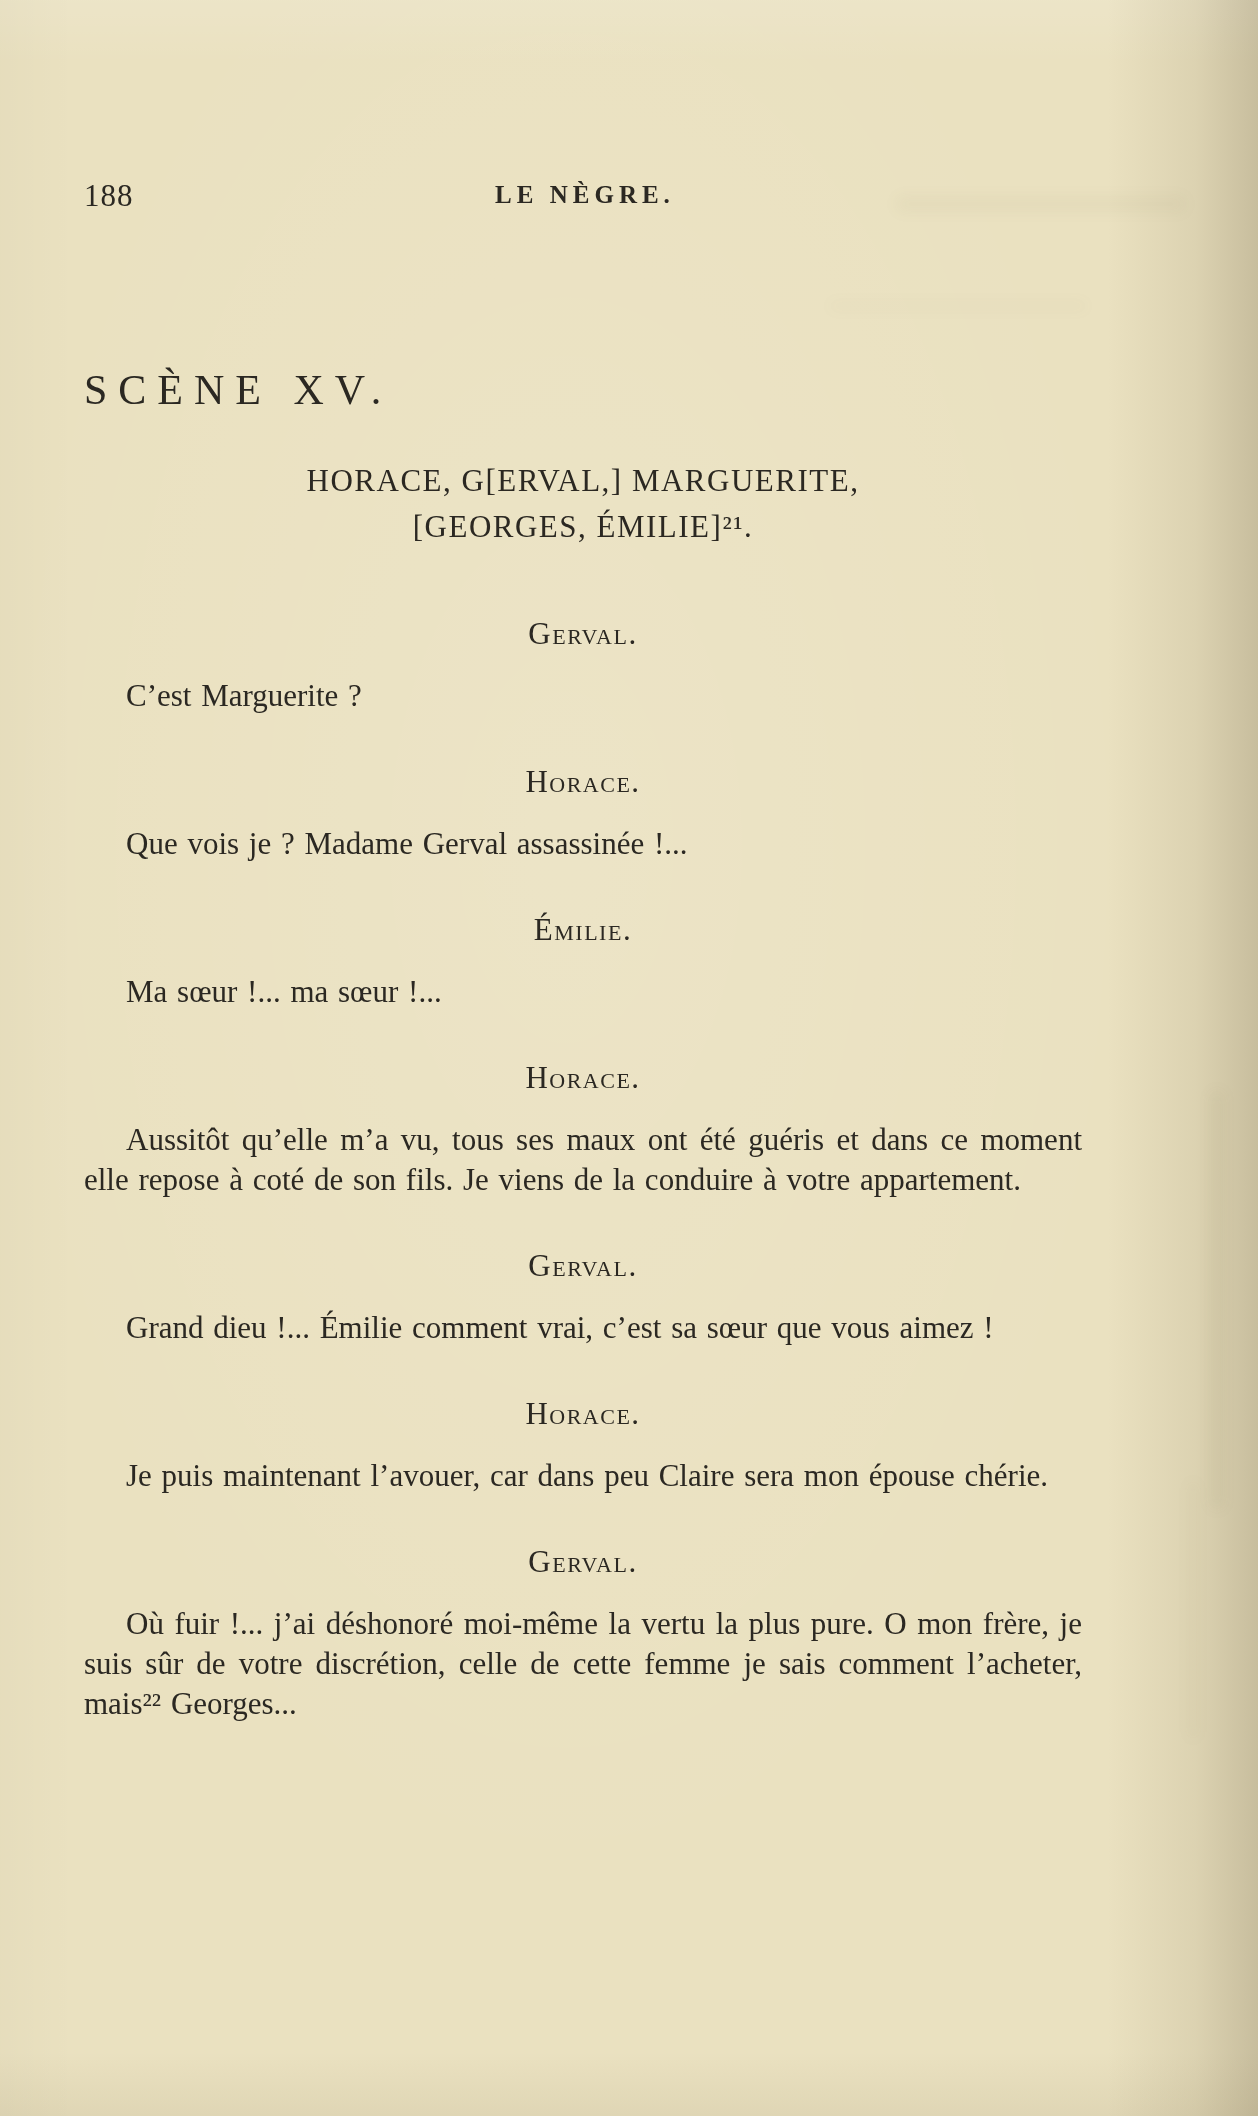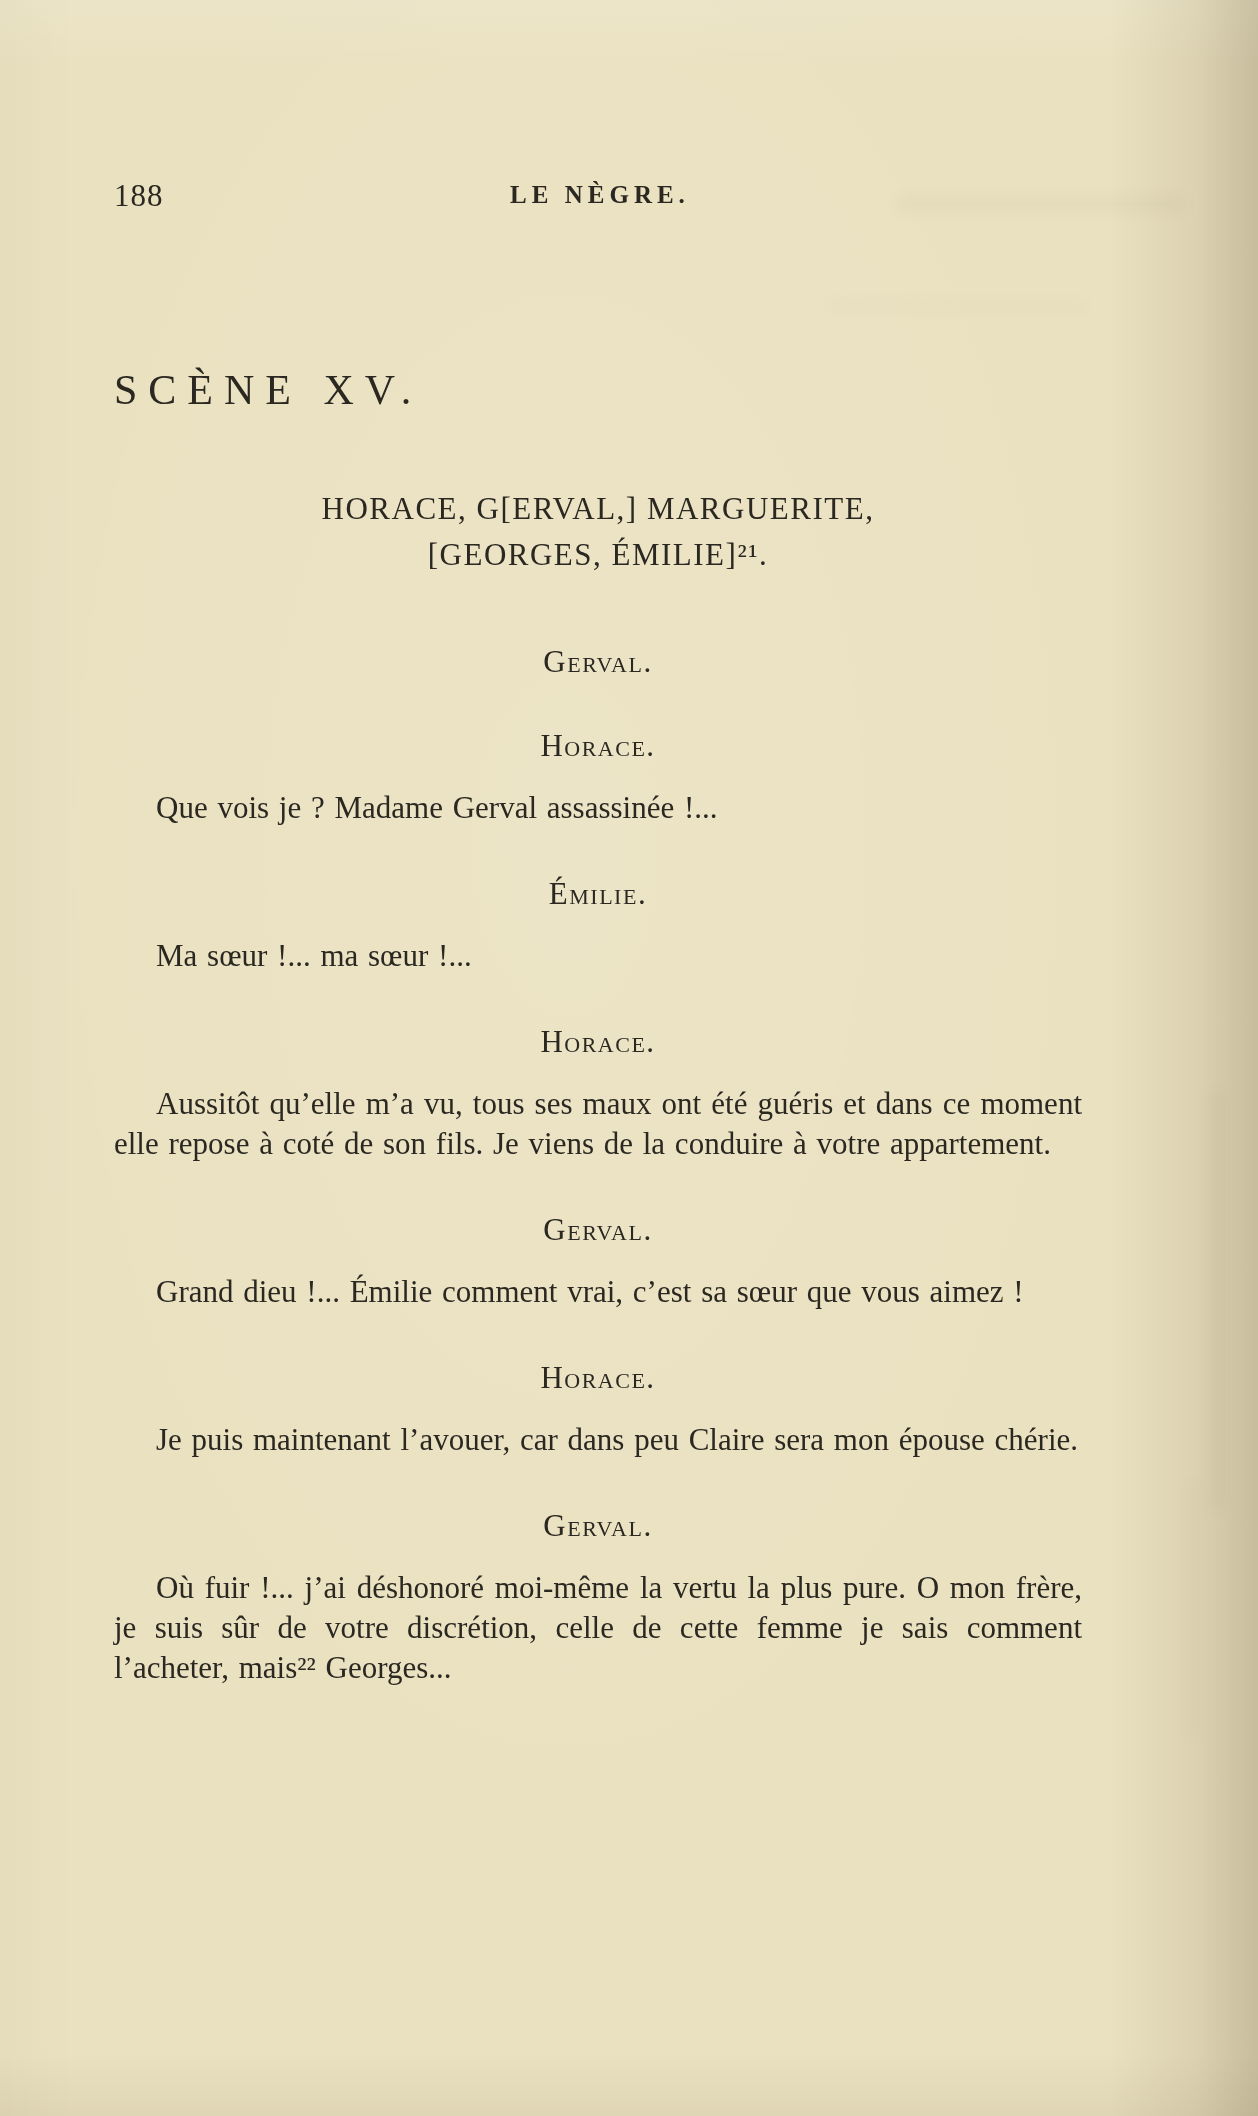--- a/index.html
+++ b/index.html
@@ -27,21 +27,21 @@
     filter: blur(7px);
     border-radius: 6px;
   }
   .smudge.s1 { right: 72px; top: 196px; width: 290px; height: 16px; opacity: .5; }
   .smudge.s2 { right: 34px; top: 1090px; width: 14px; height: 420px; opacity: .6; }
   .smudge.s3 { right: 60px; top: 1480px; width: 10px; height: 260px; opacity: .4; }
   .smudge.s4 { right: 170px; top: 300px; width: 260px; height: 12px; opacity: .3; }
 
   .content {
     position: relative;
-    padding: 178px 176px 0 114px; 
+    padding: 178px 176px 0 84px; 
   }
   .header-row {
     position: relative;
     height: 40px;
   }
   .page-number {
     position: absolute;
     left: 0;
     top: 0;
     font-size: 31px;
@@ -58,21 +58,21 @@
     letter-spacing: 5px;
   }
   .scene-title {
     margin: 148px 0 0 0;
     text-align: left;
     font-size: 42px;
     font-weight: normal;
     letter-spacing: 11px;
   }
   .characters {
-    margin-top: 72px;
+    margin-top: 44px;
     text-align: center;
     font-size: 31px;
     letter-spacing: 1.5px;
     line-height: 46px;
   }
   .dialogue { margin-top: 66px; }
   .speaker {
     margin: 48px 0 24px 0;
     text-align: center;
     font-variant: small-caps;
@@ -106,20 +106,21 @@
 
   <h1 class="scene-title">SCÈNE XV.</h1>
 
   <div class="characters">
     <div>HORACE, G[ERVAL,] MARGUERITE,</div>
     <div>[GEORGES, ÉMILIE]²¹.</div>
   </div>
 
   <div class="dialogue">
       <div class="speaker">Gerval.</div>
+      <p class="line">C’est Marguerite ?</p>
       <div class="speaker">Horace.</div>
       <p class="line">Que vois je ? Madame Gerval assassinée !...</p>
       <div class="speaker">Émilie.</div>
       <p class="line">Ma sœur !... ma sœur !...</p>
       <div class="speaker">Horace.</div>
       <p class="line">Aussitôt qu’elle m’a vu, tous ses maux ont été guéris et dans ce moment elle repose à coté de son fils. Je viens de la conduire à votre appartement.</p>
       <div class="speaker">Gerval.</div>
       <p class="line">Grand dieu !... Émilie comment vrai, c’est sa sœur que vous aimez !</p>
       <div class="speaker">Horace.</div>
       <p class="line">Je puis maintenant l’avouer, car dans peu Claire sera mon épouse chérie.</p>

